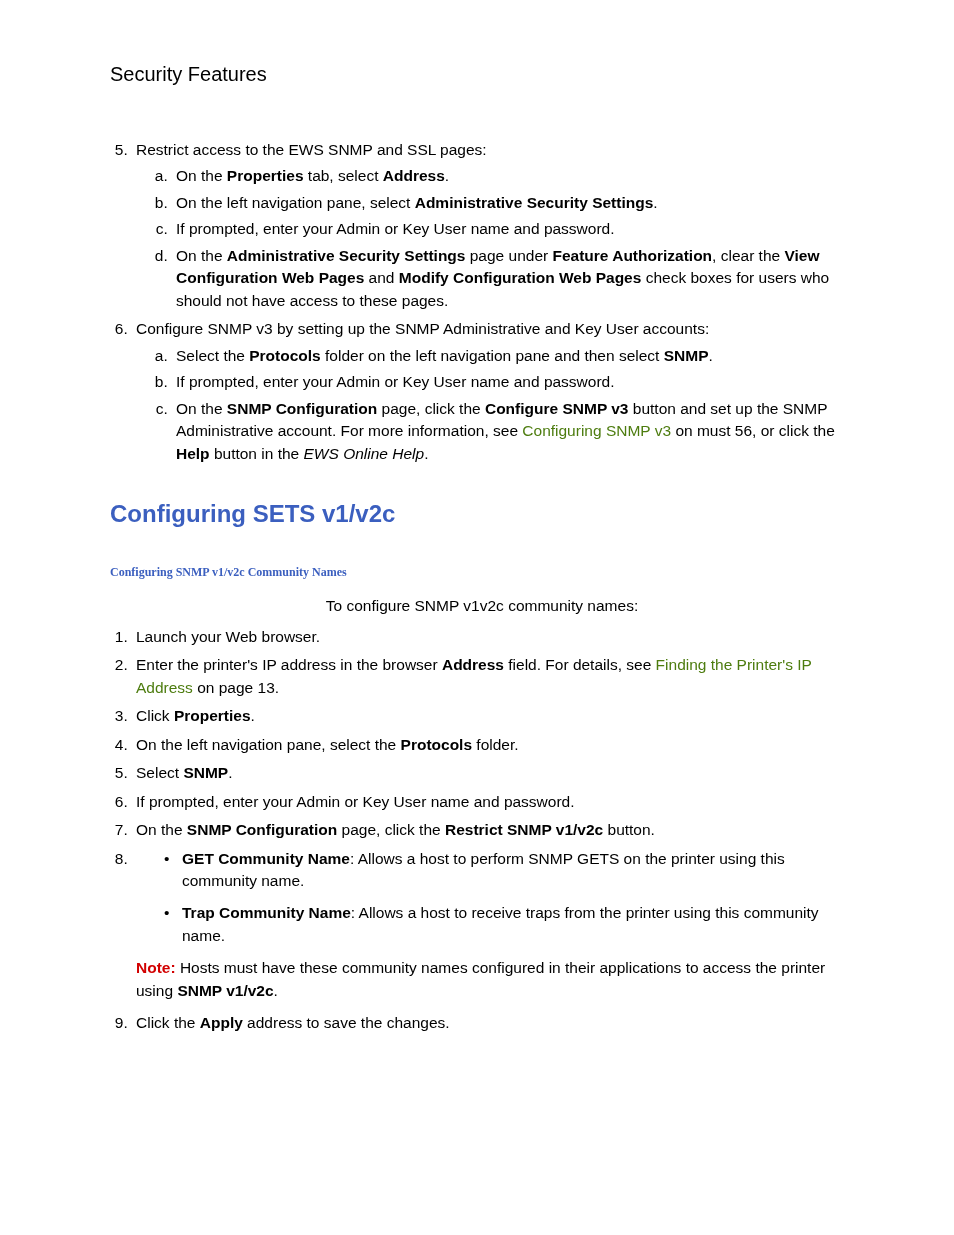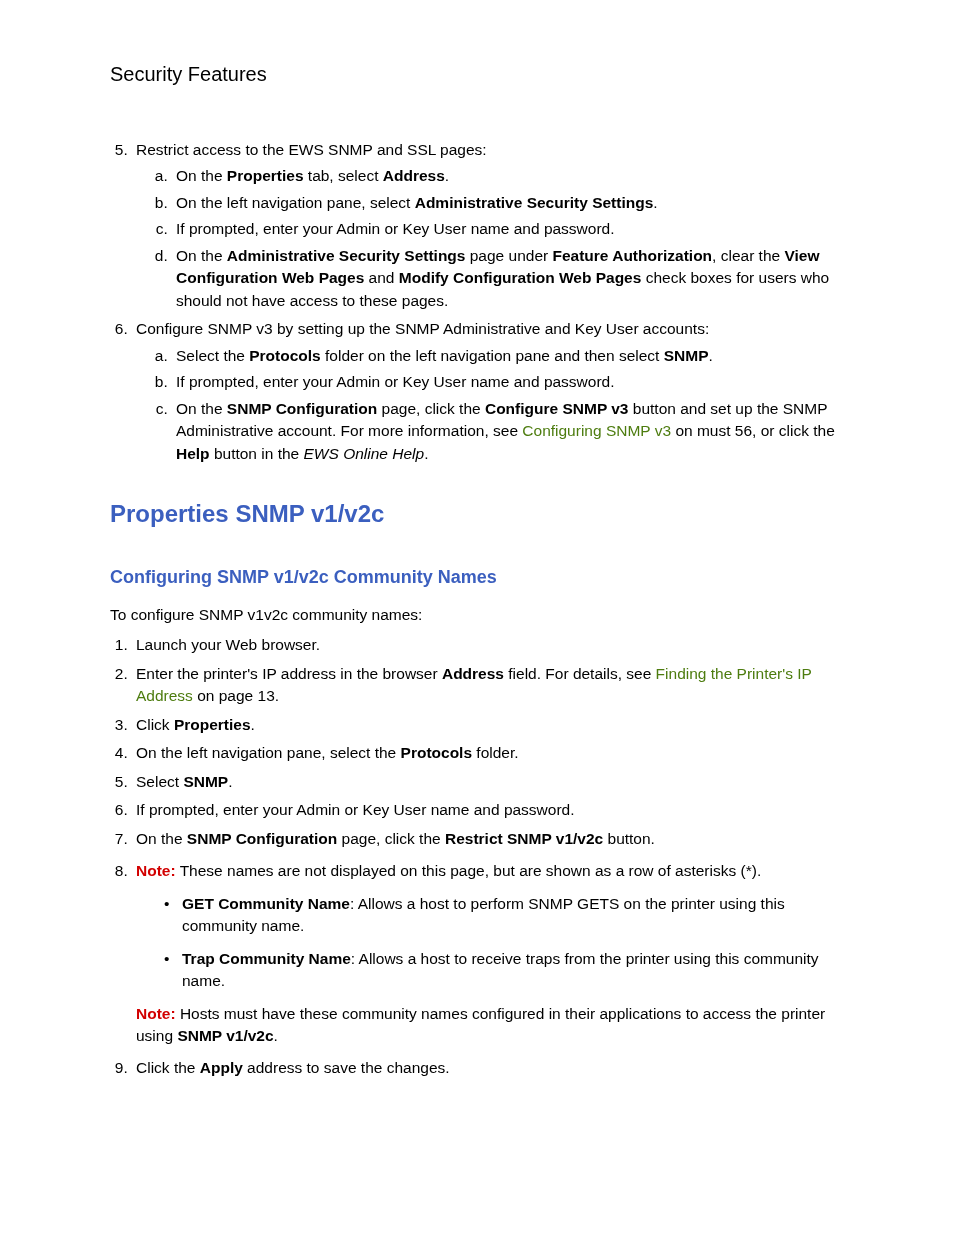--- a/index.html
+++ b/index.html
@@ -50,23 +50,24 @@
     left: 0;
   }
   h2.title-blue {
     color: #3b5fbf;
     font-size: 24px;
     font-weight: bold;
     margin: 32px 0 14px 0;
   }
   h3.sub-blue {
     color: #3b5fbf;
-    font-size: 18px;
+    font-size: 12px;
     font-weight: bold;
     margin: 32px 0 14px 0;
+    font-family: Liberation Serif, serif;
   }
   .link { color: #4d7c0f; }
   .note-label { color: #d20000; font-weight: bold; }
   .note-block { margin: 10px 0 10px 0; }
   strong { font-weight: bold; }
   em { font-style: italic; }
 </style>
 </head>
 <body>
 
@@ -95,47 +96,44 @@
         <span>Select the </span><strong>Protocols</strong><span> folder on the left navigation pane and then select </span><strong>SNMP</strong><span>.</span>
       </li>
       <li>If prompted, enter your Admin or Key User name and password.</li>
       <li>
         <span>On the </span><strong>SNMP Configuration</strong><span> page, click the </span><strong>Configure SNMP v3</strong><span> button and set up the SNMP Administrative account. For more information, see </span><span class="link">Configuring SNMP v3</span><span> on must 56, or click the </span><strong>Help</strong><span> button in the </span><em>EWS Online Help</em><span>.</span>
       </li>
     </ol>
   </li>
 </ol>
 
-<h2 class="title-blue">Properties SNMP v1/v2c</h2>
+<h2 class="title-blue">Configuring SETS v1/v2c</h2>
 <h3 class="sub-blue">Configuring SNMP v1/v2c Community Names</h3>
 
-<p style="margin:12px 0 8px 0;">To configure SNMP v1v2c community names:</p>
+<p style="margin:12px 0 8px 0;text-align:center;">To configure SNMP v1v2c community names:</p>
 
 <ol class="num">
   <li>Launch your Web browser.</li>
   <li>
     <span>Enter the printer's IP address in the browser </span><strong>Address</strong><span> field. For details, see </span><span class="link">Finding the Printer's IP Address</span><span> on page 13.</span>
   </li>
   <li>
     <span>Click </span><strong>Properties</strong><span>.</span>
   </li>
   <li>
     <span>On the left navigation pane, select the </span><strong>Protocols</strong><span> folder.</span>
   </li>
   <li>
     <span>Select </span><strong>SNMP</strong><span>.</span>
   </li>
   <li>If prompted, enter your Admin or Key User name and password.</li>
   <li>
     <span>On the </span><strong>SNMP Configuration</strong><span> page, click the </span><strong>Restrict SNMP v1/v2c</strong><span> button.</span>
   </li>
   <li>
-    <div class="note-block">
-      <span class="note-label">Note:</span><span> These names are not displayed on this page, but are shown as a row of asterisks (*).</span>
-    </div>
     <ul class="bullets">
       <li><strong>GET Community Name</strong><span>: Allows a host to perform SNMP GETS on the printer using this community name.</span></li>
       <li><strong>Trap Community Name</strong><span>: Allows a host to receive traps from the printer using this community name.</span></li>
     </ul>
     <div class="note-block">
       <span class="note-label">Note:</span><span> Hosts must have these community names configured in their applications to access the printer using </span><strong>SNMP v1/v2c</strong><span>.</span>
     </div>
   </li>
   <li>
     <span>Click the </span><strong>Apply</strong><span> address to save the changes.</span>

